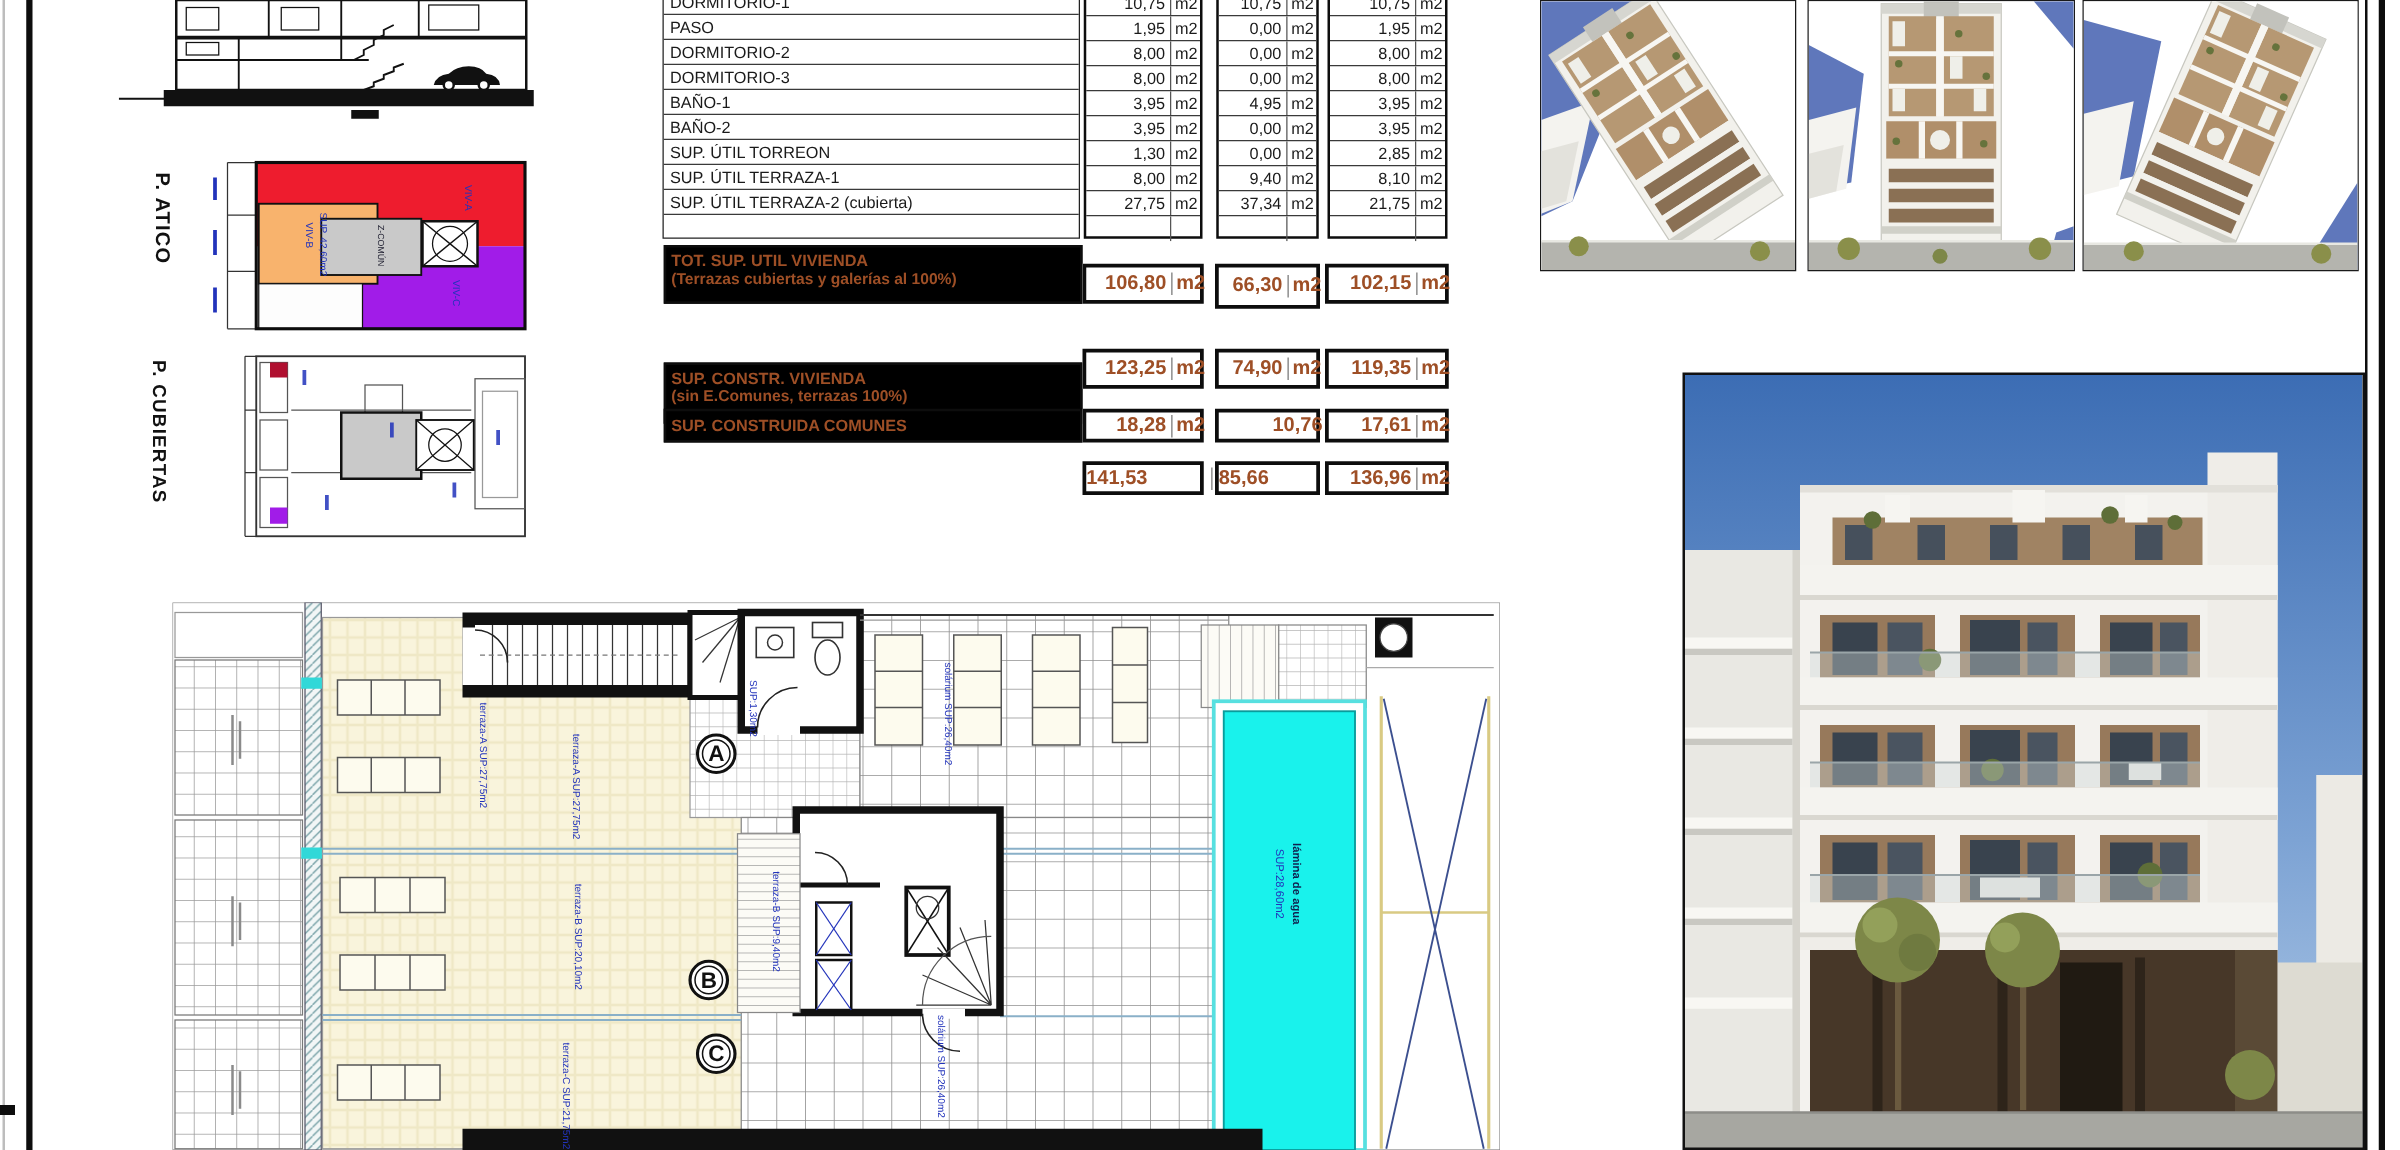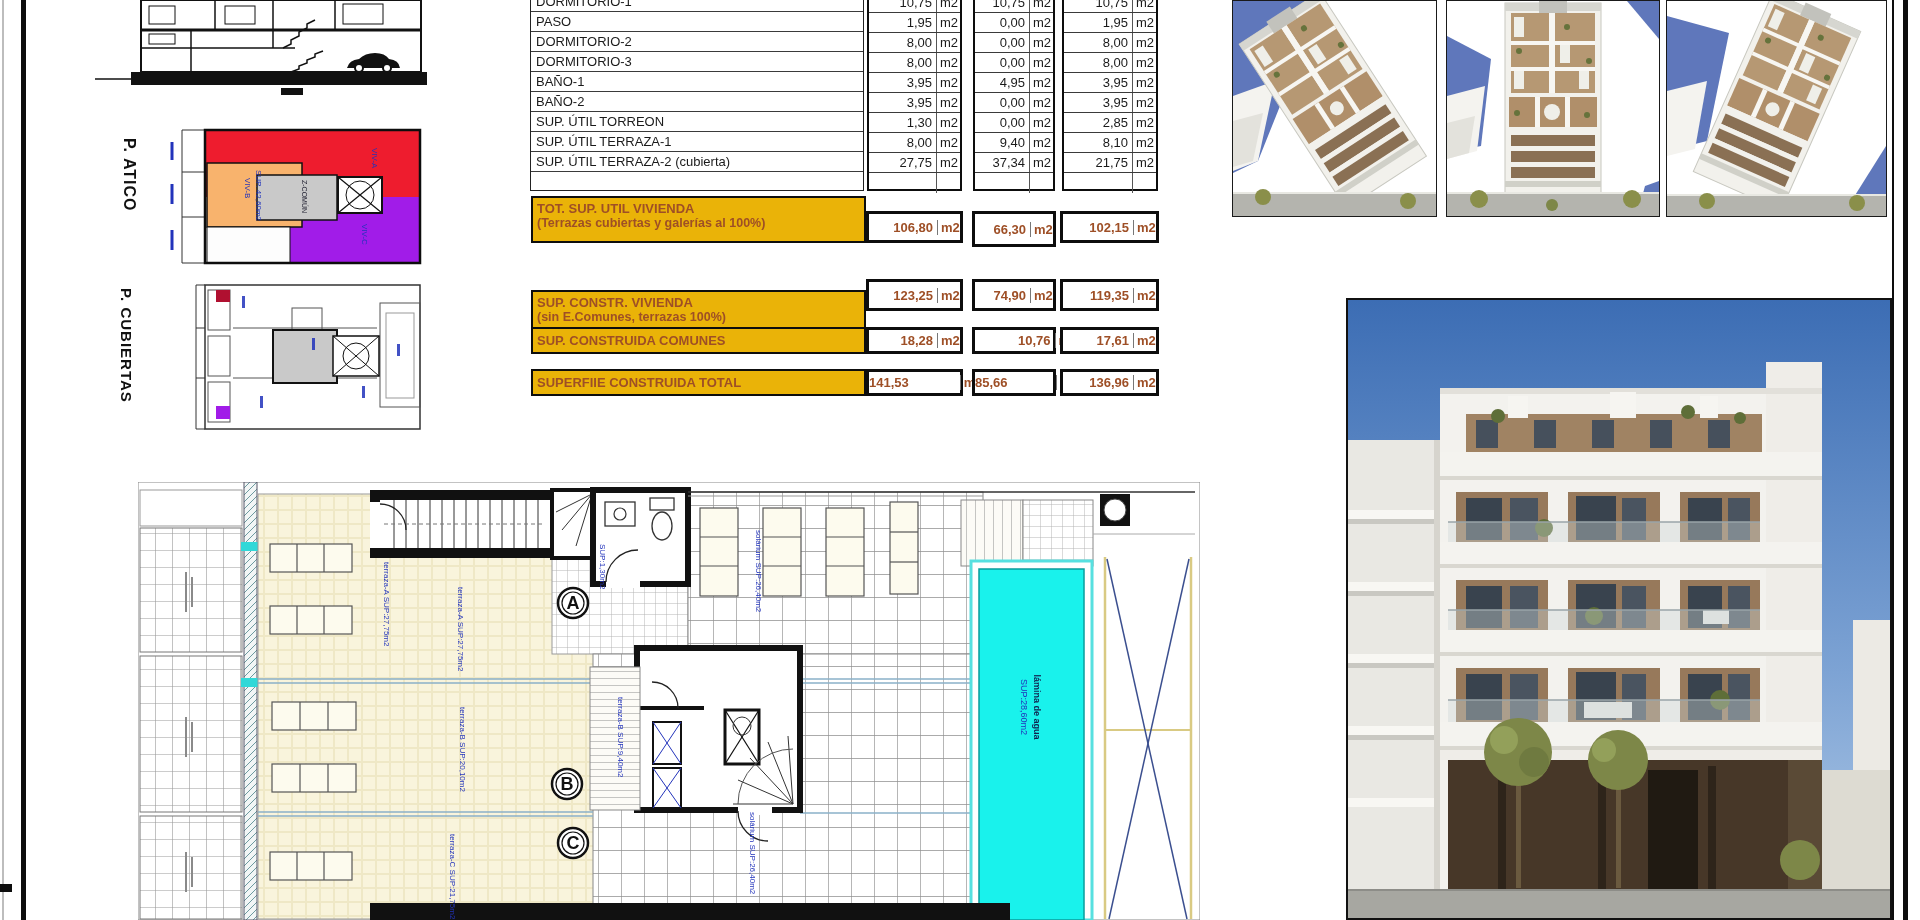--- a/index.html
+++ b/index.html
@@ -15,25 +15,25 @@
   .lblcol{border:1.5px solid #222;}
   .valcol{border:2px solid #0d0d0d;}
   .trow{height:20px;line-height:19px;border-bottom:1px solid #3a3a3a;box-sizing:border-box;
         font-size:13px;white-space:nowrap;overflow:hidden;}
   .trow:last-child{border-bottom:none;}
   .lblcol .trow{padding-left:5px;}
   .vrow{display:flex;}
   .vrow .num{flex:1;text-align:right;padding-right:4px;}
   .vrow .unit{width:24px;border-left:1px solid #555;padding-left:3px;box-sizing:border-box;}
   .brown{color:#9e4f26;font-weight:700;}
-  .sumlbl{position:absolute;border:2px solid #0d0d0d;background:#eab308;box-sizing:border-box;
+  .sumlbl{position:absolute;border:2px solid #0d0d0d;background:#000000;box-sizing:border-box;
           padding:3px 4px 0 4px;font-size:13px;line-height:15px;}
   .sumlbl .l2{font-size:12.5px;}
   .sumval{position:absolute;border:3px solid #0d0d0d;background:#fff;box-sizing:border-box;
-          display:flex;align-items:center;font-size:13px;}
+          display:flex;align-items:center;font-size:16px;}
   .sumval .num{flex:1;text-align:right;padding-right:4px;}
   .sumval .unit{width:23px;border-left:1px solid #777;padding-left:3px;box-sizing:border-box;}
   .panel{position:absolute;border:1px solid #1a1a1a;background:#fff;box-sizing:border-box;}
   svg text{font-family:"Liberation Sans","DejaVu Sans",sans-serif;}
 </style>
 </head>
 <body>
 
 <div id="stage">
 
@@ -324,23 +324,20 @@
     </div>
   <div class="sumval brown" style="left:972px;top:327px;width:84px;height:27px;padding-left:43px;">
     <span class="num">10,76</span>
       <span class="unit">m2</span>
     </div>
   <div class="sumval brown" style="left:1060px;top:327px;width:99px;height:27px;">
     <span class="num">17,61</span>
       <span class="unit">m2</span>
     </div>
 
-  <div class="sumlbl brown" style="left:531px;top:369px;width:335px;height:27px;padding-top:4px;">
-    <div>SUPERFIIE CONSTRUIDA TOTAL</div>
-  </div>
   <div class="sumval brown" style="left:866px;top:369px;width:97px;height:27px;gap:47px;">
     <span class="num">141,53</span>
       <span class="unit">m2</span>
     </div>
   <div class="sumval brown" style="left:972px;top:369px;width:84px;height:27px;gap:44px;">
     <span class="num">85,66</span>
       <span class="unit">m2</span>
     </div>
   <div class="sumval brown" style="left:1060px;top:369px;width:99px;height:27px;">
     <span class="num">136,96</span>

